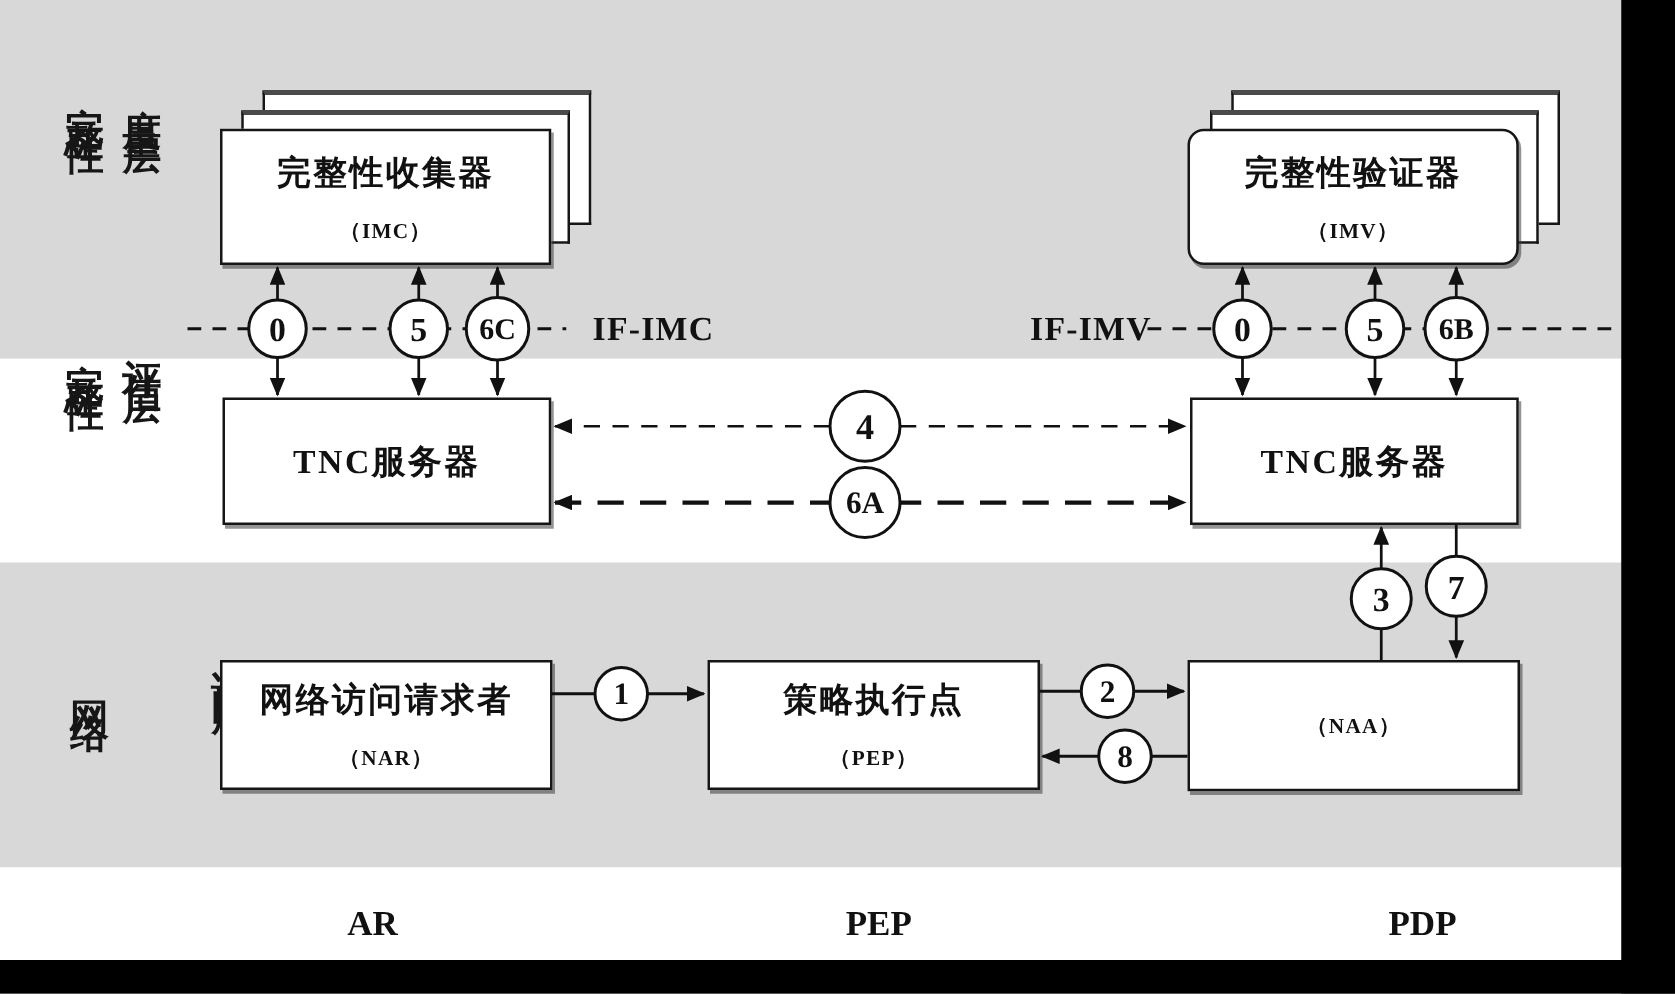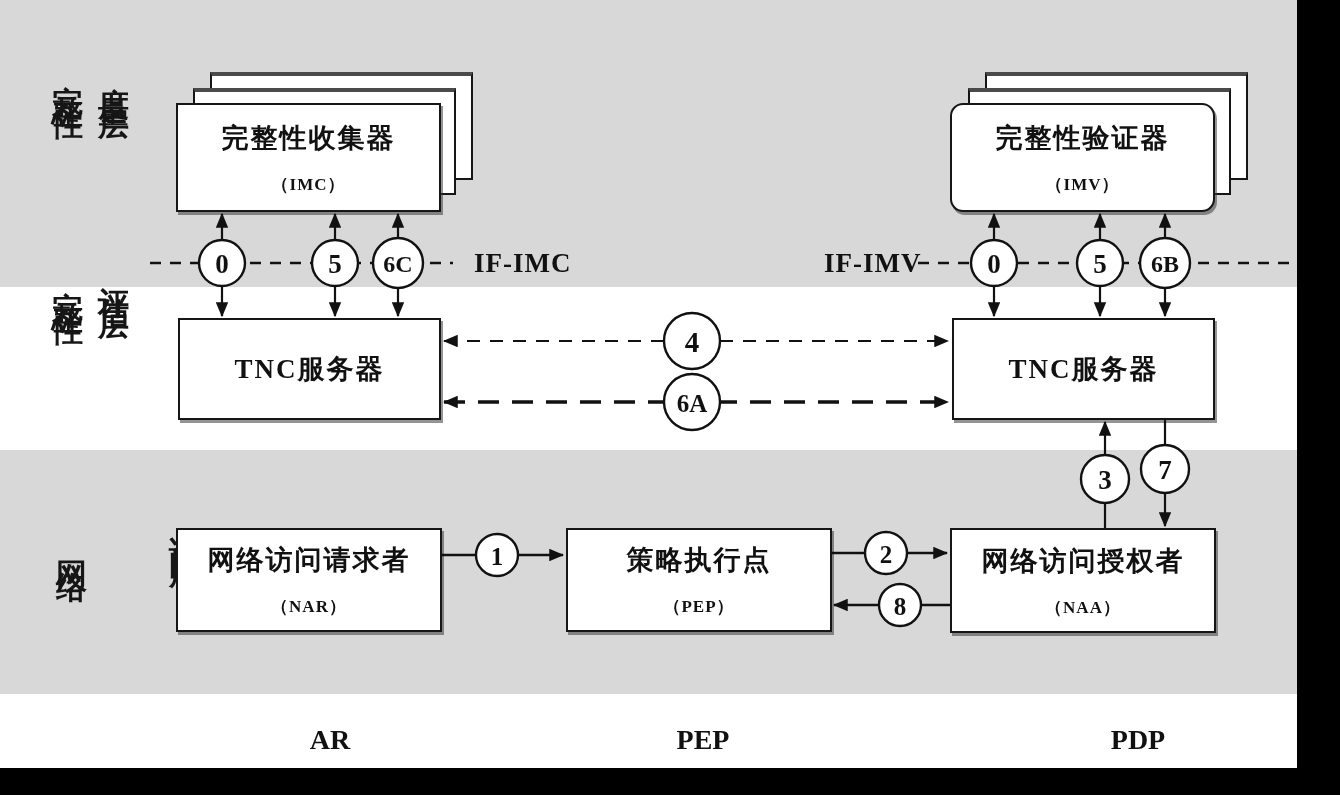--- a/index.html
+++ b/index.html
@@ -70,25 +70,24 @@
 
   <div class="dbox front" style="left:176px;top:528px;width:266px;height:104px;align-items:center;">
     <span class="t1">网络访问请求者</span>
     <span class="t2">（NAR）</span>
   </div>
   <div class="dbox front" style="left:566px;top:528px;width:266px;height:104px;">
     <span class="t1">策略执行点</span>
     <span class="t2">（PEP）</span>
   </div>
   <div class="dbox front" style="left:950px;top:528px;width:266px;height:105px;">
-    <span class="t1">网络访问授权者</span>
     <span class="t2">（NAA）</span>
   </div>
 
-  <div class="foot" style="left:300px;width:60px;">AR</div>
+  <div class="foot" style="left:268px;width:60px;">AR</div>
   <div class="foot" style="left:670px;width:66px;text-align:center;">PEP</div>
   <div class="foot" style="left:1104px;width:68px;font-family:Liberation Serif, serif;">PDP</div>
 
   <svg class="overlay" width="1340" height="795" viewBox="0 0 1340 795">
     <defs>
       <marker id="arr" viewBox="0 0 12 10" refX="11" refY="5" markerWidth="15" markerHeight="12.5" markerUnits="userSpaceOnUse" orient="auto-start-reverse">
         <path d="M0,0 L12,5 L0,10 z" fill="#111"></path>
       </marker>
     </defs>
 

